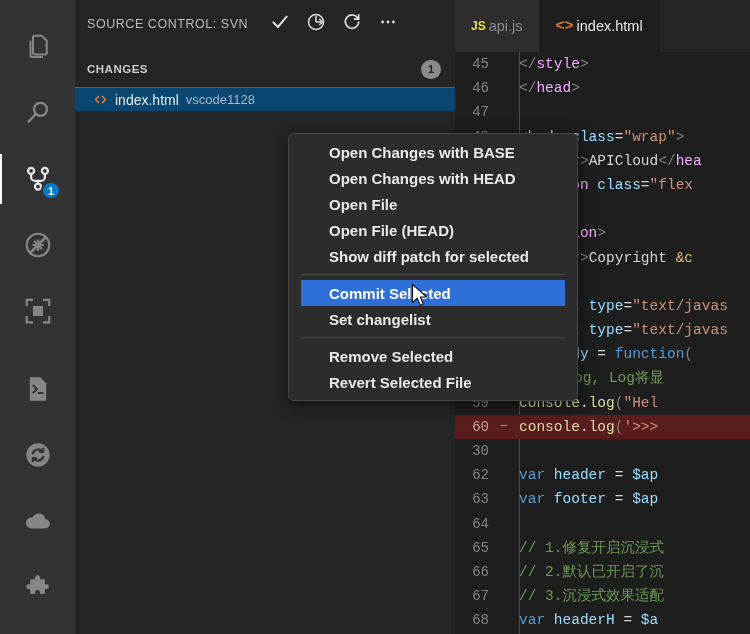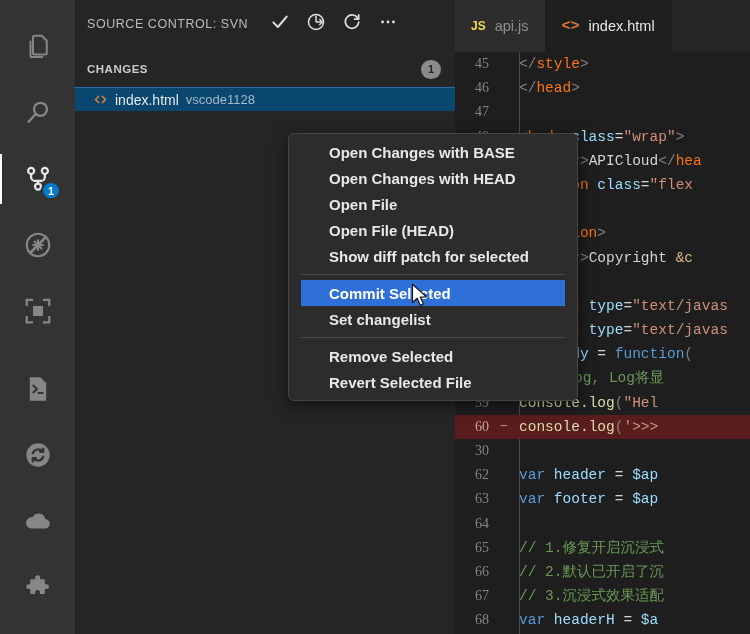--- a/index.html
+++ b/index.html
@@ -141,21 +141,21 @@
     overflow: hidden;
   }
   .tabs {
     height: 52px;
     background: #252526;
     display: flex;
     align-items: stretch;
   }
   .tab {
     display: flex; align-items: center;
-    gap: 9px;
+    gap: 3px;
     padding: 16px 16px;
     font-size: 14.5px;
     color: #8e8e8e;
     background: #2d2d2d;
     border-right: 1px solid #1e1e1e;
     white-space: nowrap;
   }
   .tab.active {
     background: #1e1e1e;
     color: #e7e7e7;
@@ -181,34 +181,33 @@
   }
   .cline.deleted { background: #5a1d1d; }
   .ln {
     width: 42px;
     flex: 0 0 42px;
     text-align: right;
     padding-right: 8px;
     color: #858585;
     font-size: 14px;
     user-select: none;
-    font-family: Liberation Serif, serif;
   }
   .cline.deleted .ln { color: #c9a0a0; }
   .diffmark {
     width: 14px; flex: 0 0 14px;
     color: #d88;
     font-size: 13px;
     text-align: center;
   }
   .gutter-gap { width: 14px; flex: 0 0 14px; }
   .ctext { padding-left: 8px; color: #d4d4d4; }
 
   
-  .t-tag   { color: #f97316; }
+  .t-tag   { color: #f0abfc; }
   .t-punct { color: #808080; }
   .t-attr  { color: #9cdcfe; }
   .t-str   { color: #ce9178; }
   .t-plain { color: #d4d4d4; }
   .t-com   { color: #6a9955; }
   .t-kw    { color: #569cd6; }
   .t-fn    { color: #dcdcaa; }
   .t-var   { color: #9cdcfe; }
   .t-op    { color: #d4d4d4; }
   .t-ent   { color: #d7ba7d; }

